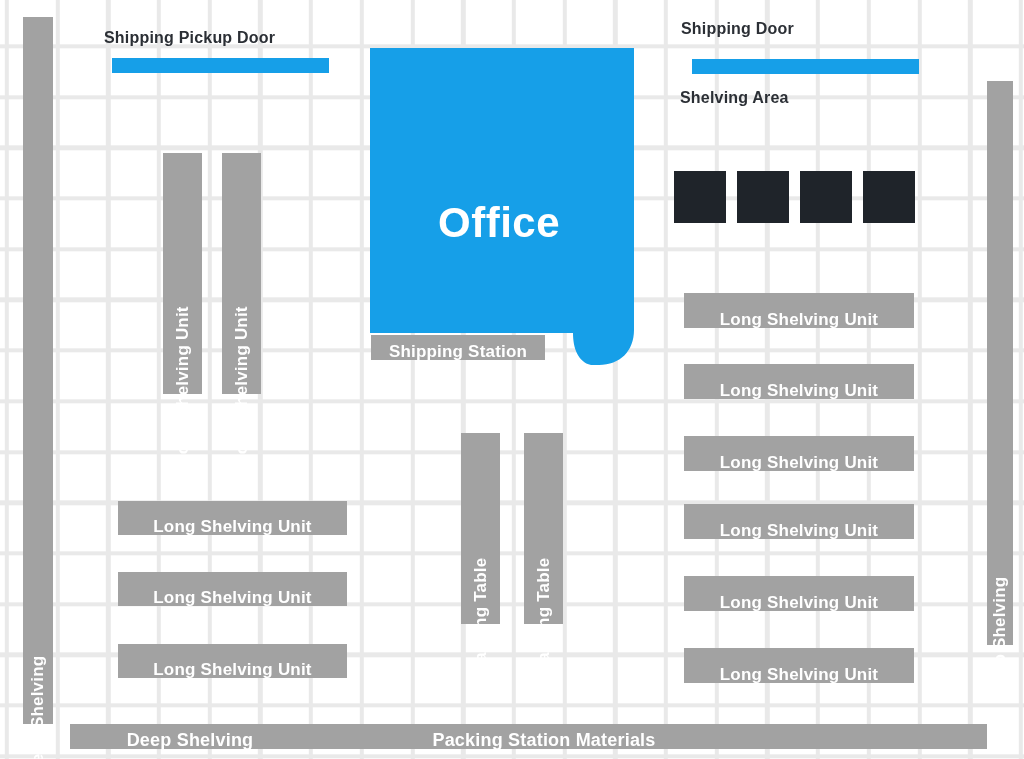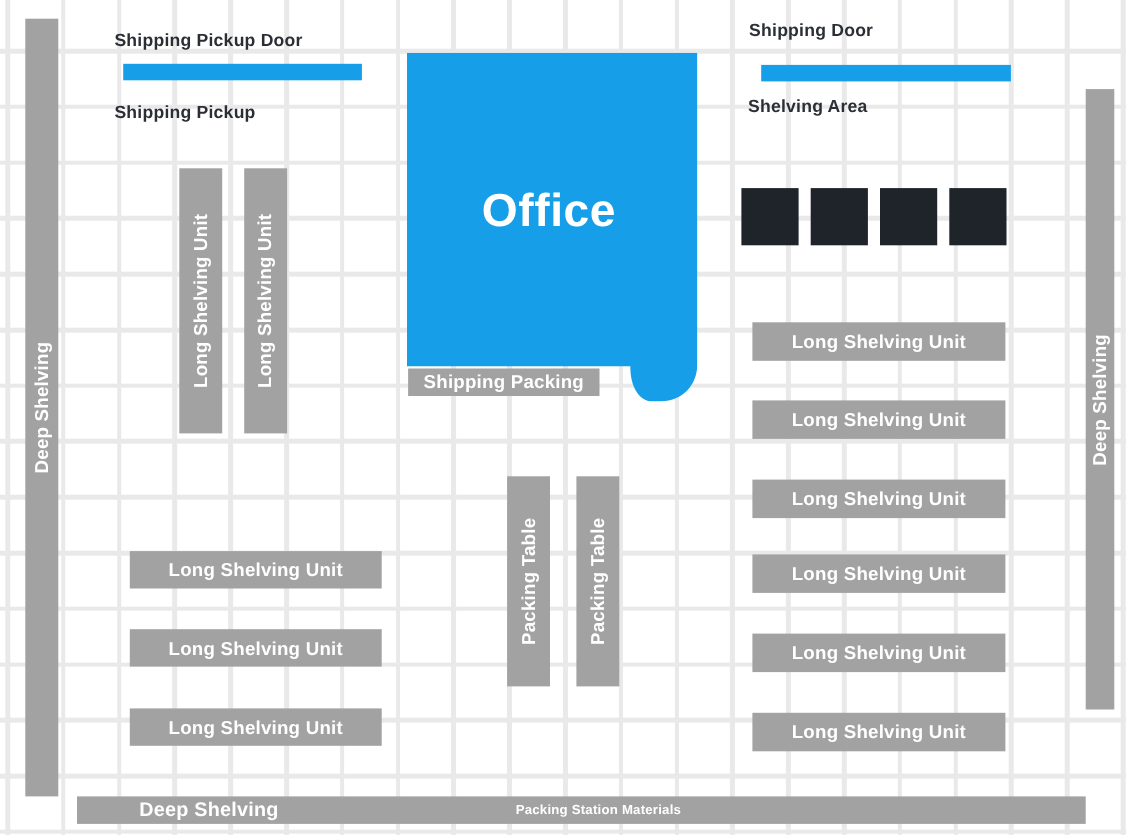--- a/index.html
+++ b/index.html
@@ -19,62 +19,61 @@
     color:var(--ink);
     font-weight:700;
     font-size:16px;
     line-height:21px;
     letter-spacing:.2px;
     white-space:nowrap;
   }
   .bar-blue{background:var(--blue);}
   .bar-gray{
     background:var(--gray);
-    display:flex;align-items:center;justify-content:center;
+    display:flex;align-items:flex-end;justify-content:center;
   }
   .bar-gray .lbl{
     color:var(--bar_text);
     font-weight:700;font-size:17px;line-height:17px;
     white-space:nowrap;letter-spacing:.2px;
   }
   .vtext{transform:rotate(-90deg);}
   .square{background:var(--dark_square);}
   .office-label{
     color:#ffffff;font-weight:700;font-size:42px;line-height:44px;
-    text-align:center;letter-spacing:.5px;
+    text-align:center;letter-spacing:.5px;margin-top:32px;
   }
   .office-svg{display:block;}
 </style>
 </head>
 <body>
 
 <div class="plan">
 
   <div class="abs bar-gray" style="left:23px;top:17px;width:30px;height:707px;">
     <span class="lbl vtext">Deep Shelving</span>
   </div>
 
   <div class="abs heading" style="left:104px;top:27px;width:240px;">Shipping Pickup Door</div>
   <div class="abs bar-blue" style="left:112px;top:58px;width:217px;height:15px;"></div>
-  <div class="abs heading" style="left:104px;top:92px;width:220px;">Shipping Pickup</div>
 
   <div class="abs bar-gray" style="left:163px;top:153px;width:39px;height:241px;">
     <span class="lbl vtext">Long Shelving Unit</span>
   </div>
   <div class="abs bar-gray" style="left:222px;top:153px;width:39px;height:241px;">
     <span class="lbl vtext">Long Shelving Unit</span>
   </div>
 
   <svg class="abs office-svg" style="left:370px;top:48px;color:var(--blue);" width="264" height="317" viewBox="0 0 264 317">
     <path fill="currentColor" d="M 0 0 H 264 V 282 C 264 303 250 317 229 317 L 221 317 C 208 314 203 300 203 285 L 0 285 Z"></path>
   </svg>
   <div class="abs office-label" style="left:370px;top:169px;width:258px;">Office</div>
 
   <div class="abs bar-gray" style="left:371px;top:335px;width:174px;height:25px;">
-    <span class="lbl">Shipping Packing</span>
+    <span class="lbl">Shipping Station</span>
   </div>
 
   <div class="abs heading" style="left:681px;top:18px;width:240px;">Shipping Door</div>
   <div class="abs bar-blue" style="left:692px;top:59px;width:227px;height:15px;"></div>
   <div class="abs heading" style="left:680px;top:87px;width:240px;">Shelving Area</div>
 
   <div class="abs square" style="left:674px;top:171px;width:52px;height:52px;"></div>
   <div class="abs square" style="left:737px;top:171px;width:52px;height:52px;"></div>
   <div class="abs square" style="left:800px;top:171px;width:52px;height:52px;"></div>
   <div class="abs square" style="left:863px;top:171px;width:52px;height:52px;"></div>
@@ -117,16 +116,16 @@
 
   <div class="abs bar-gray" style="left:987px;top:81px;width:26px;height:564px;">
     <span class="lbl vtext">Deep Shelving</span>
   </div>
 
   <div class="abs bar-gray" style="left:70px;top:724px;width:917px;height:25px;"></div>
   <div class="abs bar-gray" style="left:70px;top:724px;width:240px;height:25px;background:transparent;">
     <span class="lbl" style="font-size:18px;">Deep Shelving</span>
   </div>
   <div class="abs bar-gray" style="left:394px;top:724px;width:300px;height:25px;background:transparent;">
-    <span class="lbl" style="font-size:12px;">Packing Station Materials</span>
+    <span class="lbl" style="font-size:18px;">Packing Station Materials</span>
   </div>
 
 </div>
 
 </body></html>

